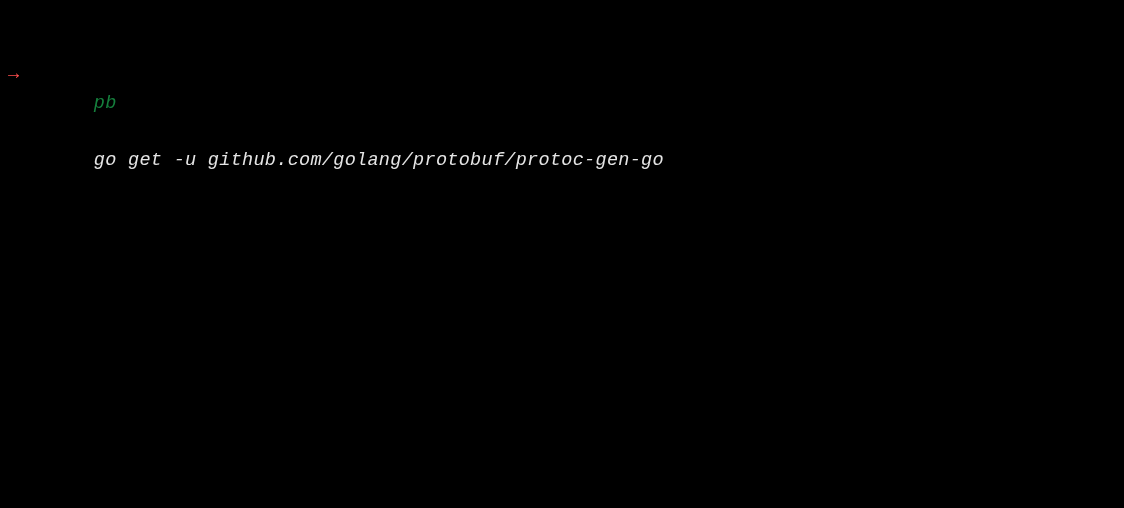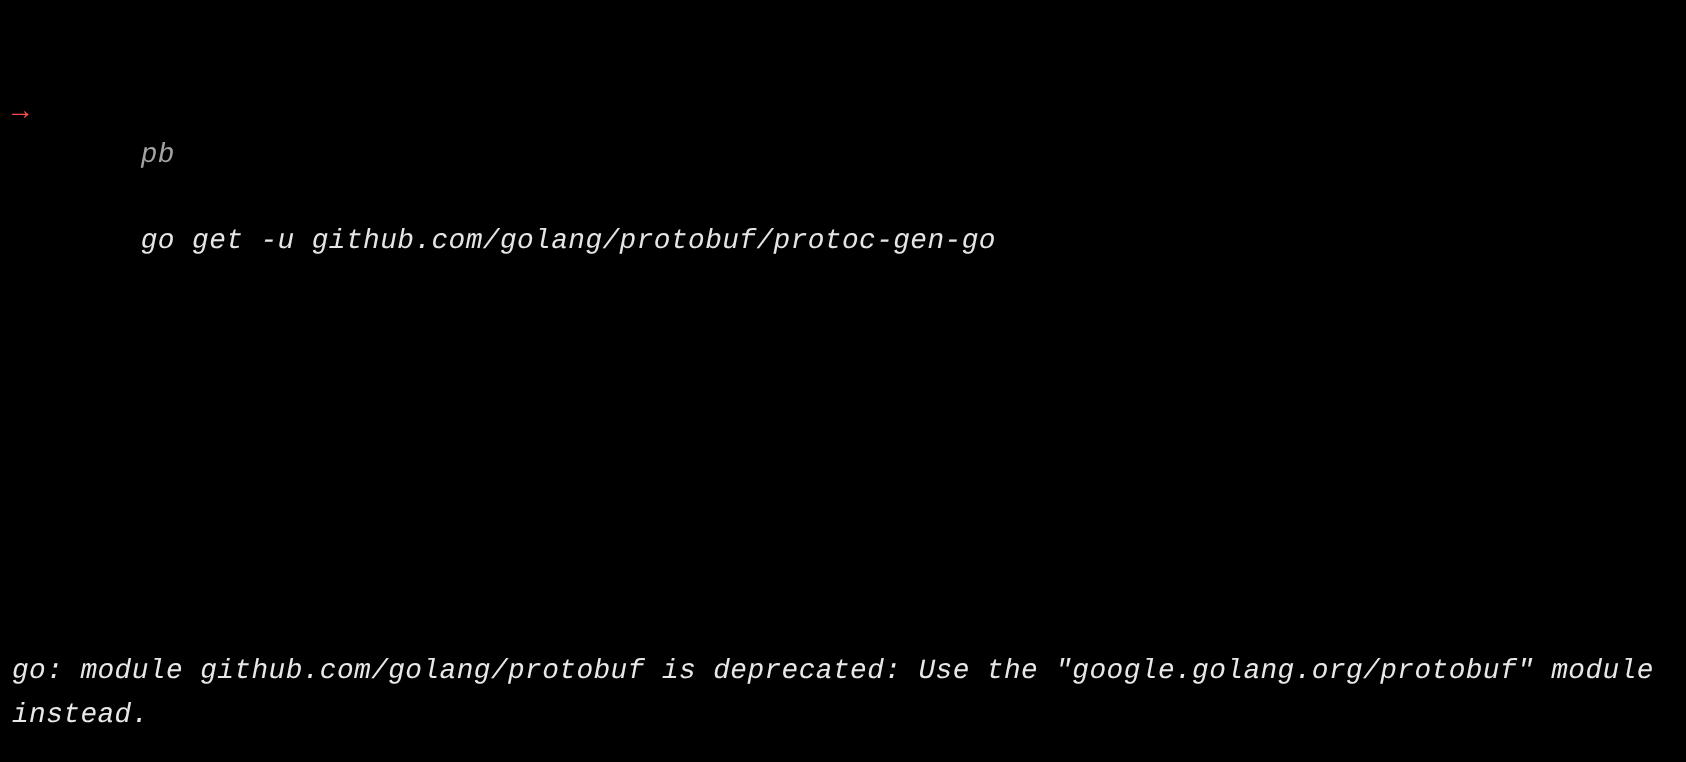--- a/index.html
+++ b/index.html
@@ -27,21 +27,21 @@
     .prompt-line {
       display: flex;
       align-items: baseline;
     }
     .arrow {
       color: #ff4d4d;
       font-style: normal;
       margin-right: 6px;
     }
     .dir {
-      color: #a3a3a3;
+      color: #15803d;
       font-weight: 500;
     }
     .cmd {
       color: #e5e5e5;
     }
     .output {
       color: #e8e8e8;
     }
     .blank {
       height: 1.55em;
@@ -54,21 +54,20 @@
   <div class="prompt-line">
     <span class="arrow">→</span>
     <span>
       <span class="dir">pb</span>
       <span> </span>
       <span class="cmd">go get -u github.com/golang/protobuf/protoc-gen-go</span>
     </span>
   </div>
   <div class="blank"></div>
   <div class="blank"></div>
-  <div class="output">go: module github.com/golang/protobuf is deprecated: Use the "google.golang.org/protobuf" module instead.</div>
   
   
   
   
   
   
   
   
 </div>
 

